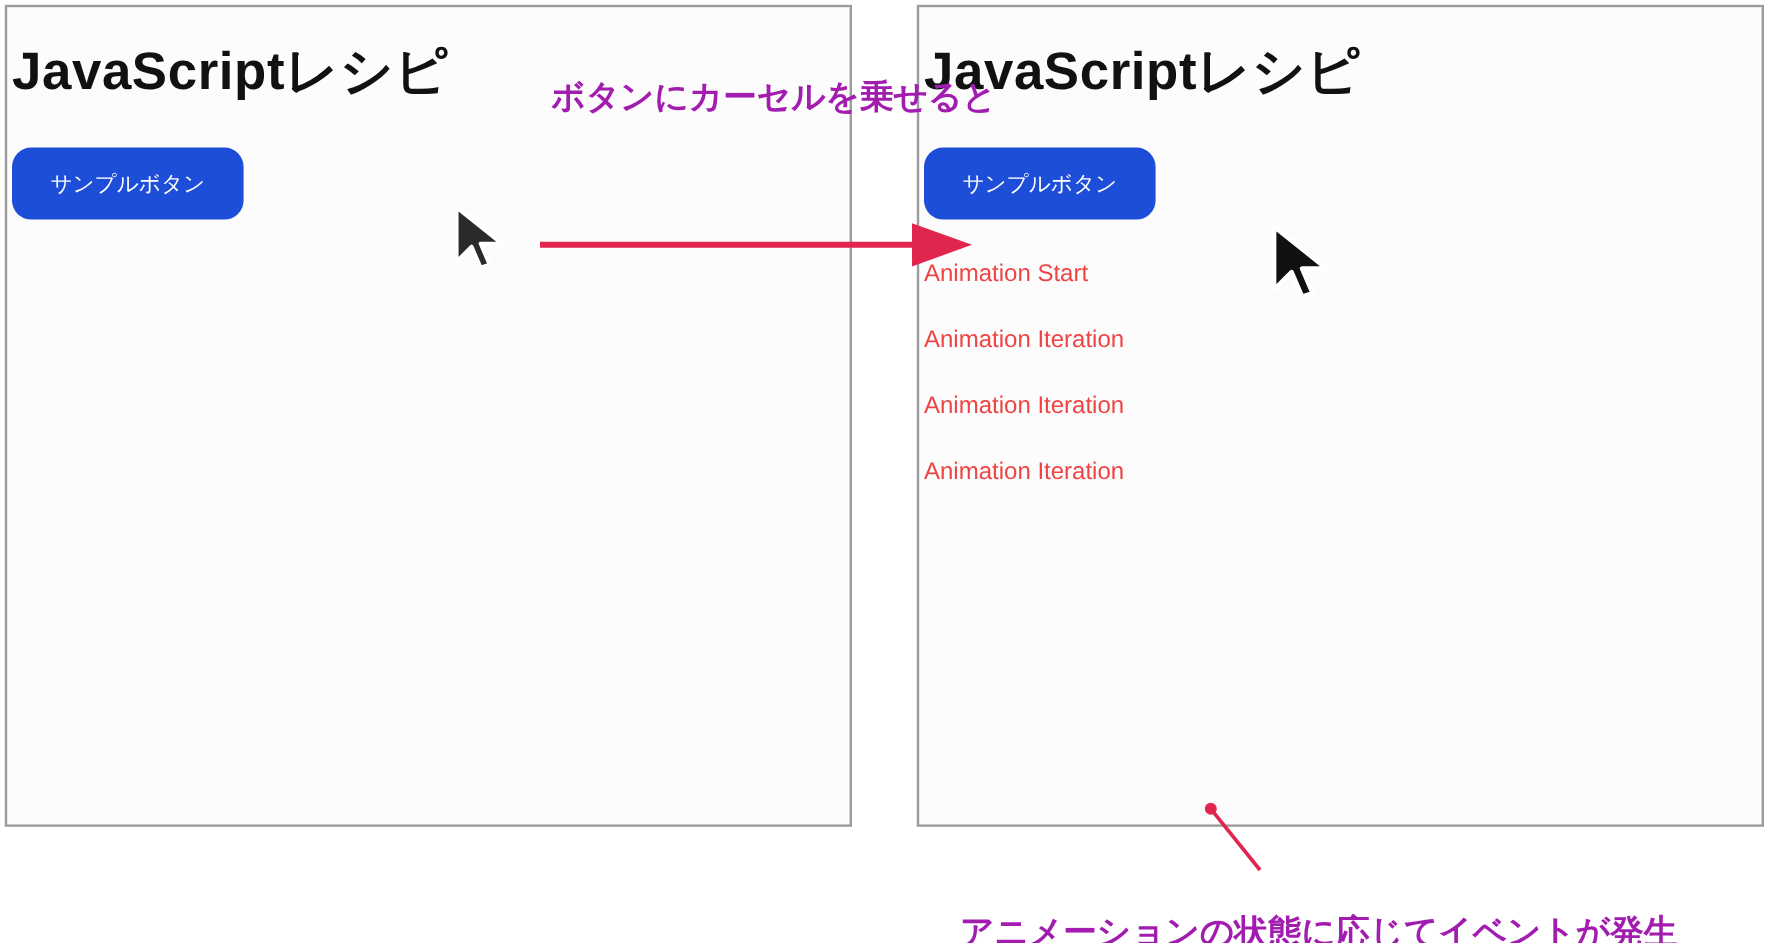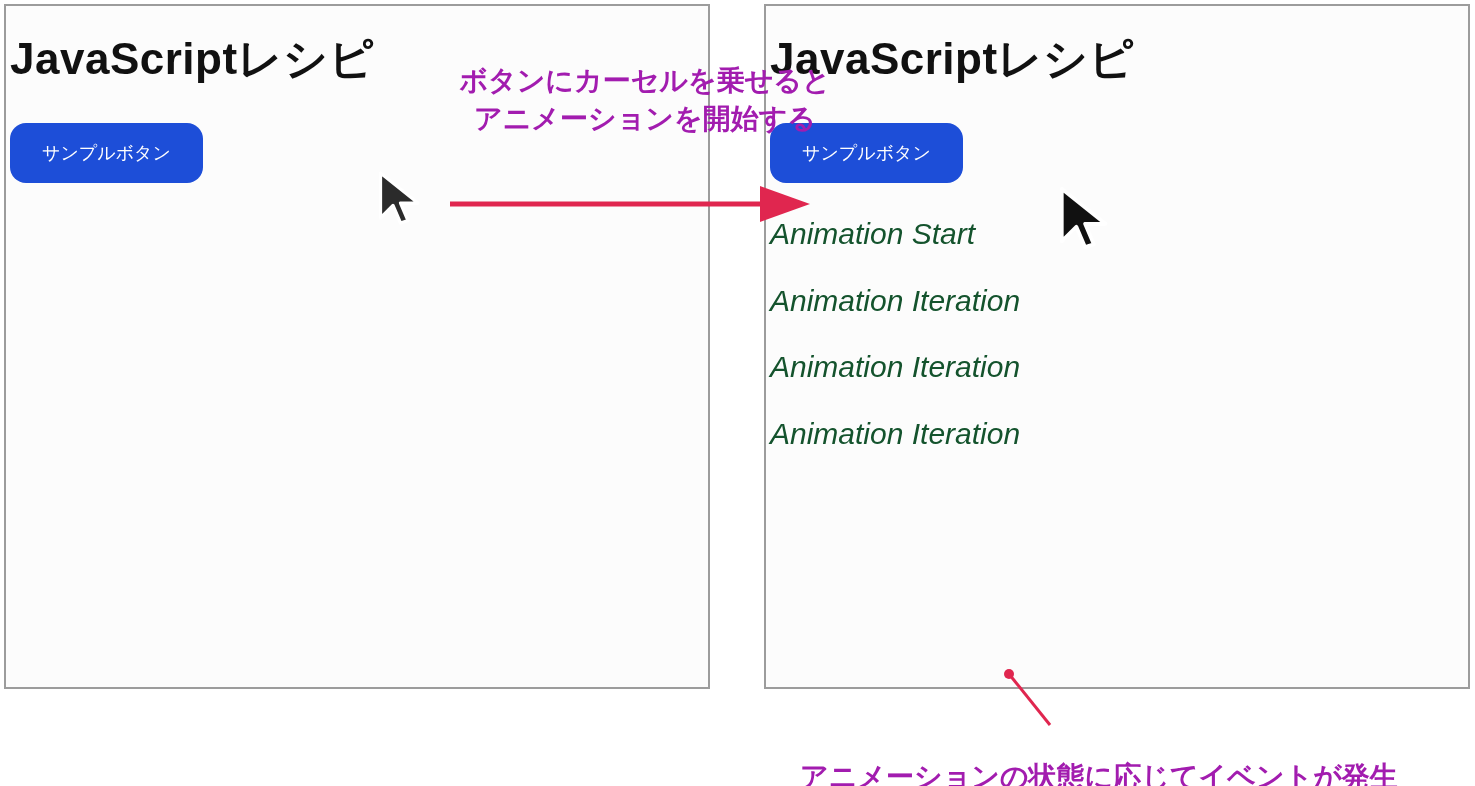--- a/index.html
+++ b/index.html
@@ -39,24 +39,23 @@
     background: #1d4ed8;
     color: #fff;
     font-size: 18px;
     padding: 18px 32px;
     border-radius: 16px;
     border: none;
     cursor: pointer;
   }
   .log {
     margin-top: 34px;
-    font-size: 30px;
-    color: #14532d;
+    font-size: 20px;
+    color: #ef4444;
     line-height: 1.15;
-    font-style: italic;
   }
   .log p { margin-bottom: 32px; }
 
   
   .anno {
     position: absolute;
     color: #a21caf;
     font-size: 28px;
     font-weight: 600;
     text-align: center;
@@ -115,21 +114,20 @@
     <div class="log">
       <p>Animation Start</p>
       <p>Animation Iteration</p>
       <p>Animation Iteration</p>
       <p>Animation Iteration</p>
     </div>
   </div>
 
   <div class="anno anno-top">
     <span>ボタンにカーセルを乗せると</span><br>
-    <span>アニメーションを開始する</span>
   </div>
 
   <div class="anno anno-bot">
     <br>
     <span>アニメーションの状態に応じてイベントが発生</span>
   </div>
 
   <div class="arrow-wrap">
     <svg viewBox="0 0 360 40">
       <line x1="0" y1="20" x2="320" y2="20" stroke="#e0264f" stroke-width="5"></line>

